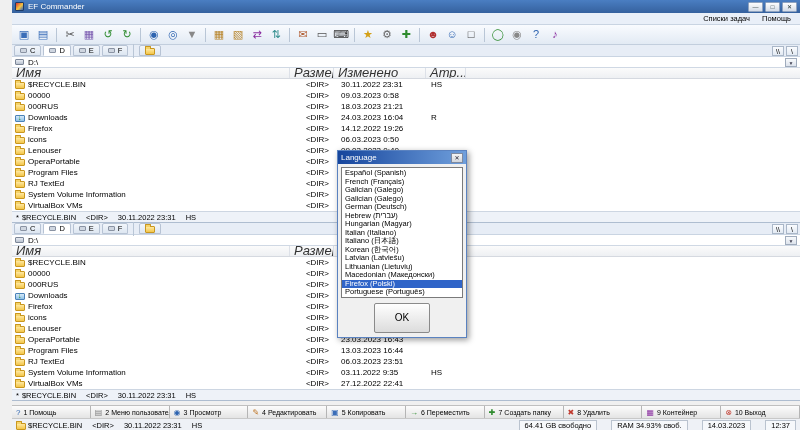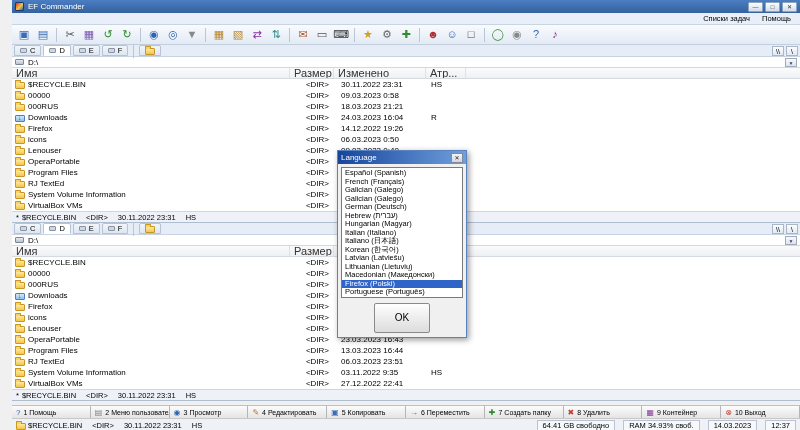--- a/index.html
+++ b/index.html
@@ -35,21 +35,21 @@
   .db-right { margin-left: auto; display: flex; gap: 2px; }
   .slash-btn { min-width: 12px; height: 10px; border: 1px solid #aab7c8; background: linear-gradient(#fafcff,#e3eaf3); font-size: 7px; line-height: 9px; text-align: center; padding: 0 2px; }
 
   .pathrow { height: 11px; display: flex; align-items: center; background: #fff; border-bottom: 1px solid #cfd8e4; padding: 0 3px; gap: 4px; }
   .path-drive-ico { width: 9px; height: 6px; background: linear-gradient(#e8ecf2,#b9c2cf); border: 1px solid #7c8798; border-radius: 1px; flex: none; }
   .path-text { font-size: 8px; }
   .flex1 { flex: 1; }
   .combo-arrow { width: 12px; height: 9px; border: 1px solid #9fabbc; background: linear-gradient(#f8fafc,#dde3ec); font-size: 5px; line-height: 8px; text-align: center; color: #445; }
 
   .cols-header { display: grid; grid-template-columns: 278px 44px 92px 40px 1fr; height: 11px; background: linear-gradient(#fbfbfb,#eef0f3); border-bottom: 1px solid #d5d9e0; color: #333; }
-  .cols-header .cell { border-right: 1px solid #dde1e8; padding: 0 4px; line-height: 10px; font-size: 11px; overflow: hidden; white-space: nowrap; }
+  .cols-header .cell { border-right: 1px solid #dde1e8; padding: 0 4px; line-height: 10px; font-size: 13px; overflow: hidden; white-space: nowrap; font-style: italic; }
   .cols-header .c1 { text-align: left; }
   .cols-header .filler { border-right: none; }
 
   .list-body { height: 132px; overflow: hidden; background: #fff; }
   .row { display: grid; grid-template-columns: 278px 44px 92px 40px 1fr; height: 11px; line-height: 11px; font-size: 8px; }
   .cell-name { display: flex; align-items: center; gap: 3px; padding-left: 3px; overflow: hidden; white-space: nowrap; }
   .cell-size { text-align: right; padding-right: 5px; }
   .cell-mod { padding-left: 7px; white-space: nowrap; overflow: hidden; }
   .cell-attr { padding-left: 5px; }
 
@@ -65,21 +65,21 @@
   .gap { height: 4px; flex: none; }
 
   
   .funcbar { height: 13px; display: flex; border-top: 1px solid #c0c0c0; background: #e8e8e8; flex: none; }
   .fn-btn { flex: 1; display: flex; align-items: center; gap: 3px; padding: 0 4px; border-right: 1px solid #b5b5b5; background: linear-gradient(#fcfcfc,#e4e4e4); font-size: 7px; overflow: hidden; white-space: nowrap; }
   .fn-glyph { font-size: 8px; flex: none; }
 
   
   .statusbar { height: 14px; background: #eef1f6; border-top: 1px solid #c8c8c8; display: flex; align-items: center; padding: 0 4px; gap: 4px; font-size: 7.5px; flex: none; }
   .sb-left { display: flex; align-items: center; gap: 2px; flex: 1; white-space: nowrap; overflow: hidden; text-align: center; }
-  .sb-segs { display: flex; gap: 8px; }
+  .sb-segs { display: flex; gap: 14px; }
   .sb-seg { border: 1px solid #bac3cf; background: #f6f8fb; padding: 0 5px; height: 11px; line-height: 10px; white-space: nowrap; }
 
   
   .dialog { position: absolute; left: 337px; top: 150px; width: 130px; background: #f0f0f0; border: 1px solid #5a82c0; box-shadow: 2px 2px 6px rgba(0,0,0,.4); z-index: 10; }
   .dlg-title { height: 13px; background: linear-gradient(90deg,#16459c,#6f9fdc); color: #fff; display: flex; align-items: center; padding: 0 3px; font-size: 8px; }
   .dlg-close { margin-left: auto; width: 12px; height: 10px; background: linear-gradient(#f4f4f4,#d2d6dc); border: 1px solid #7e8aa0; font-size: 6px; line-height: 8px; text-align: center; color: #223; }
   .dlg-list { margin: 3px; background: #fff; border: 1px solid #7a7a7a; height: 131px; overflow: hidden; padding: 1px 0; }
   .dlg-item { height: 8.5px; line-height: 8.5px; font-size: 7.5px; padding: 0 3px; white-space: nowrap; overflow: hidden; }
   .dlg-item.selected { background: #2f64c8; color: #fff; }
   .dlg-ok-row { display: flex; justify-content: center; padding: 2px 0 4px; }

